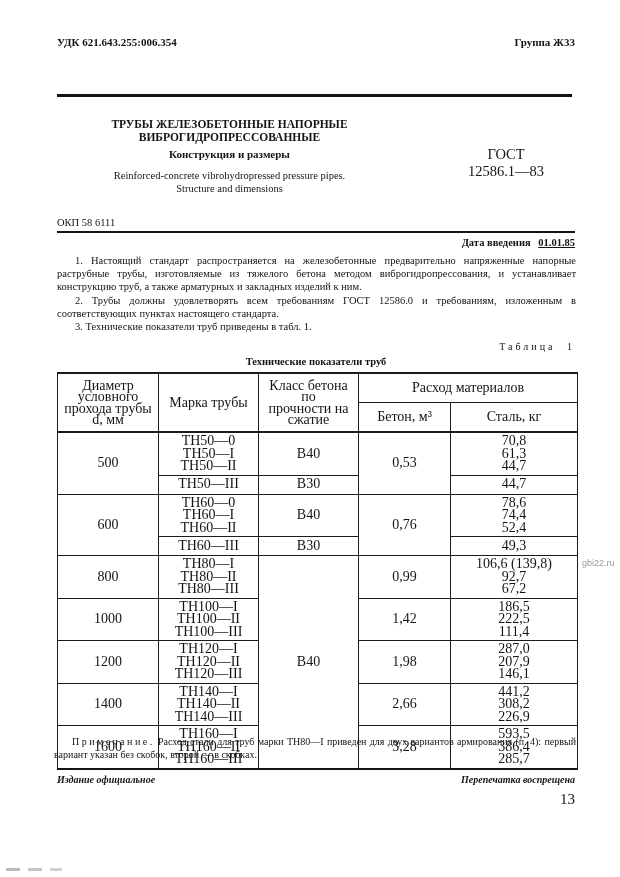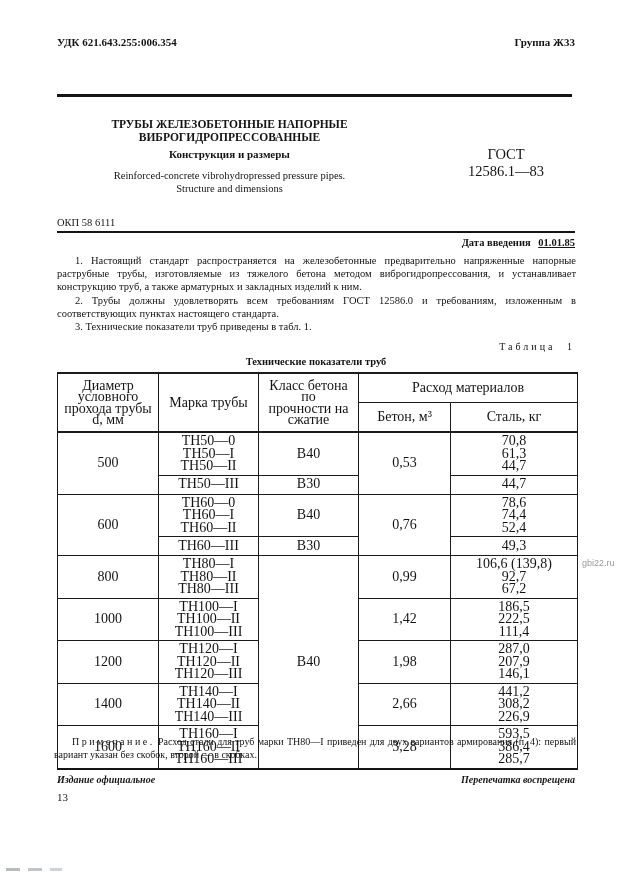--- a/index.html
+++ b/index.html
@@ -71,21 +71,21 @@
 
   
   .note{left:54px;right:44px;top:735px;font-size:10px;line-height:13px;text-align:justify;}
   .note p{margin:0;text-indent:18px;}
   .note-label{letter-spacing:2.5px;}
 
   
   .rule-2{left:57px;right:45px;top:768px;height:2px;background:#141414;}
   .footer-row{left:57px;right:45px;top:774px;display:flex;justify-content:space-between;
     font-size:10px;font-weight:bold;font-style:italic;}
-  .page-num{left:57px;right:45px;top:791px;text-align:left;font-size:11px;}
+  .page-num{left:57px;right:45px;top:791px;text-align:right;font-size:15px;}
 
   .watermark{left:582px;top:558px;font-family:"Liberation Sans",sans-serif;
     font-size:9px;color:#9a9a9a;}
 
   .scan-artifact{left:6px;top:868px;width:60px;height:3px;
     background:linear-gradient(90deg,#b9bcbf 0 14px,transparent 14px 22px,#c3c6c9 22px 36px,transparent 36px 44px,#cfd2d5 44px 56px,transparent 56px);}
 </style>
 </head>
 <body>
 

